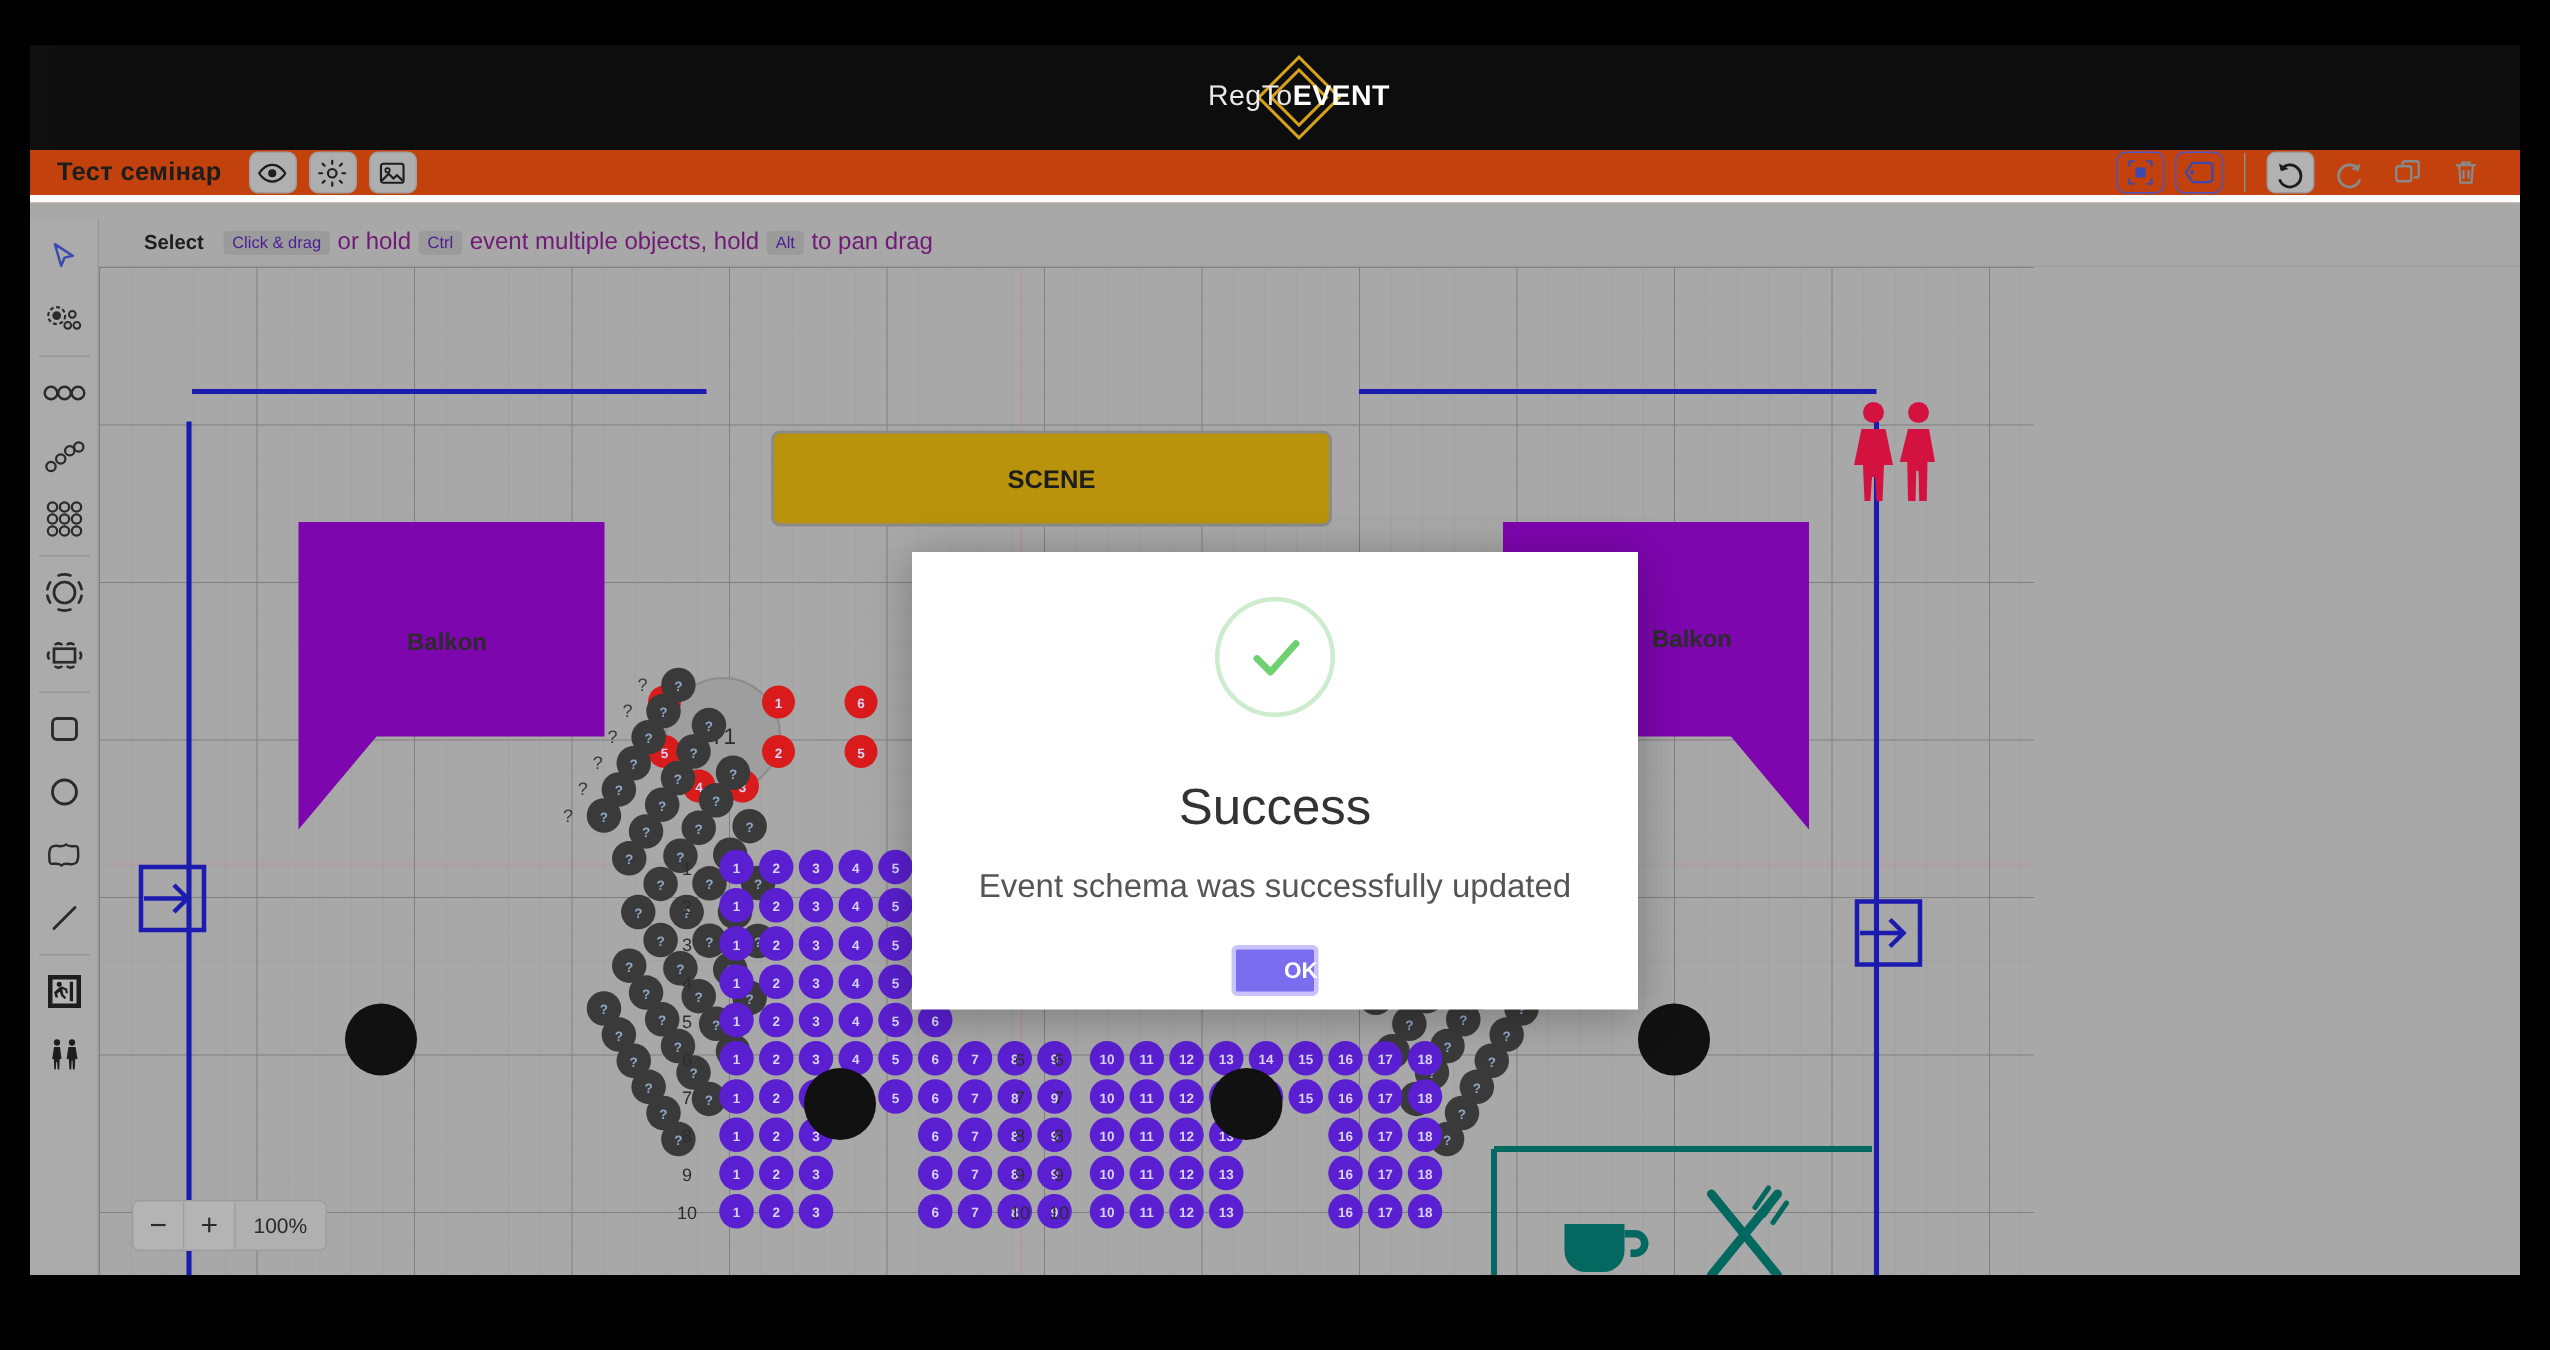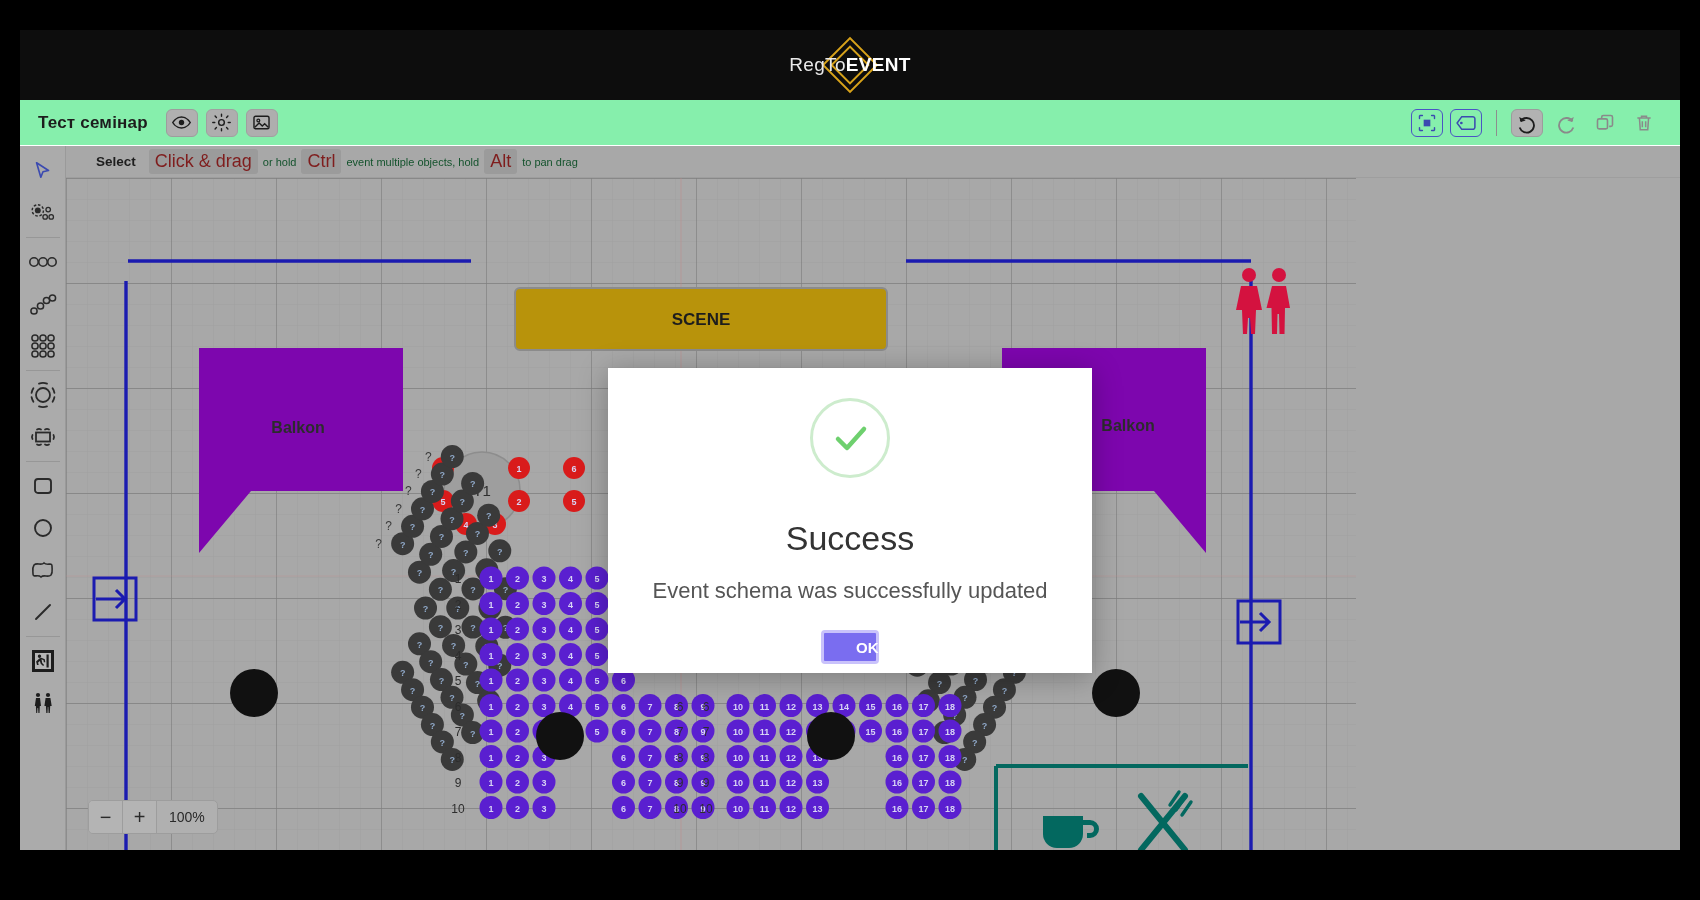--- a/index.html
+++ b/index.html
@@ -18,21 +18,21 @@
   
   #app {
     position: absolute;
     left: 20px; top: 30px;
     width: 1660px; height: 820px;
     background: #0f0f0f;
     overflow: hidden;
   }
   
   #brandbar {
-    position: absolute; left: 0; top: 0;
+    position: absolute; left: 16px; top: 0;
     width: 100%; height: 70px;
     background: #0d0d0d;
     display: flex; align-items: center; justify-content: center;
   }
   .logo-wrap { position: relative; width: 150px; height: 54px; display:flex; align-items:center; justify-content:center;}
   .logo-text {
     position: relative; z-index: 2;
     font-size: 19px; letter-spacing: .3px;
     color: #fff; font-weight: 400;
   }
@@ -48,23 +48,23 @@
   }
   .logo-diamond.inner { width:28px; height:28px; border-color:#d7a21a; }
   
   #editor {
     position: absolute; left: 0; top: 70px;
     width: 100%; height: 750px;
     background: #a8a8a8;
   }
   
   #toptoolbar {
-    position: absolute; left:0; top:0; width:100%; height: 46px;
-    background: #86efac;
-    border-bottom: 1px solid #ffffff;
+    position: absolute; left:0; top:0; width:100%; height: 35px;
+    background: #c2410c;
+    border-bottom: 5px solid #ffffff;
     display:flex; align-items:center;
   }
   #doc-title {
     margin-left: 18px;
     font-size: 17px; font-weight: 700; color: #1d1d1d;
     letter-spacing: .2px;
   }
   .tb-icons { display:flex; gap:8px; margin-left: 18px; }
   .tb-btn {
     width: 32px; height: 28px; border-radius: 6px;
@@ -83,24 +83,24 @@
   
   #hintrow {
     position:absolute; left: 46px; top: 46px; right: 0; height: 32px;
     background: #a8a8a8;
     display:flex; align-items:center;
     border-bottom: 1px solid #9e9e9e;
     padding-left: 30px;
   }
   .hint-strong { font-size: 13.5px; font-weight: 700; color:#1d1d1d; margin-right:8px;}
   .hint-key {
-    font-size: 18px; color: #7f1d1d; background:#9b9b9b;
+    font-size: 11px; color: #4c1d95; background:#9b9b9b;
     padding: 2px 6px; border-radius: 3px; margin: 16px 5px;
   }
-  .hint-txt { font-size: 11px; color:#14532d; }
+  .hint-txt { font-size: 16px; color:#701a75; }
   
   #lefttools {
     position:absolute; left:0; top:46px; width:46px; bottom:0;
     background:#ababab; border-right:1px solid #9a9a9a;
     display:flex; flex-direction:column; align-items:center; padding-top:4px;
   }
   .tool {
     width:42px; height:42px; display:flex; align-items:center; justify-content:center;
     cursor:pointer;
   }

